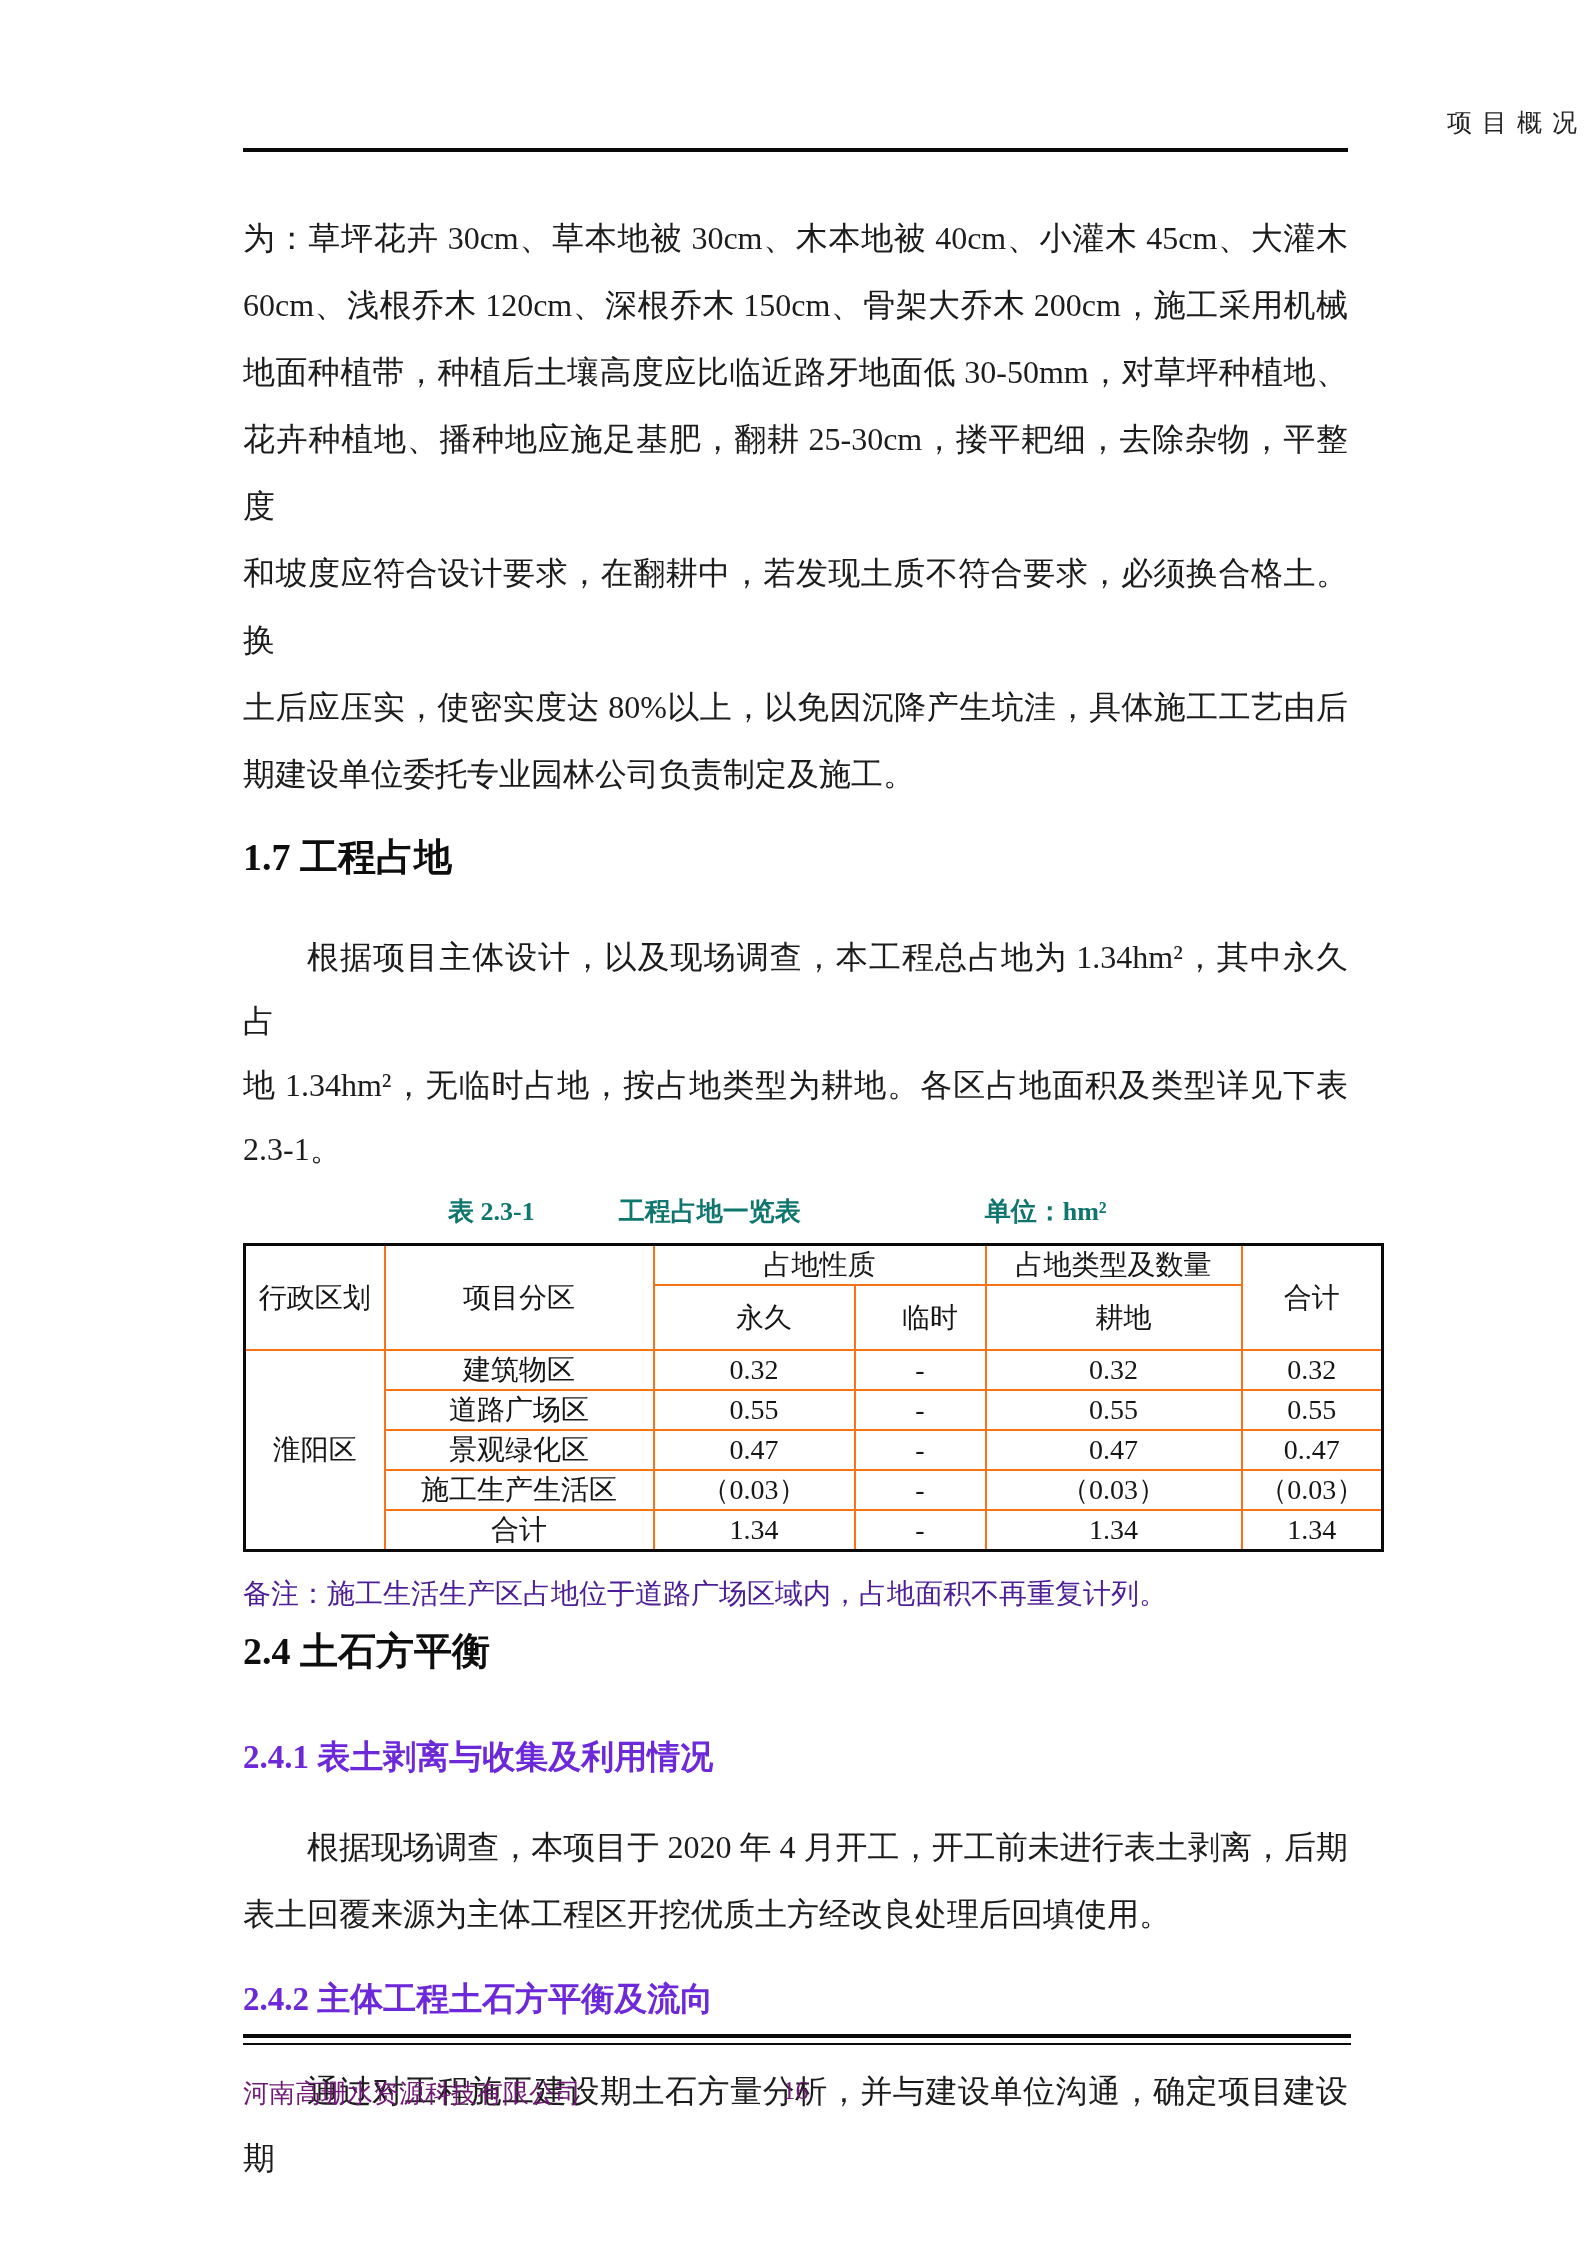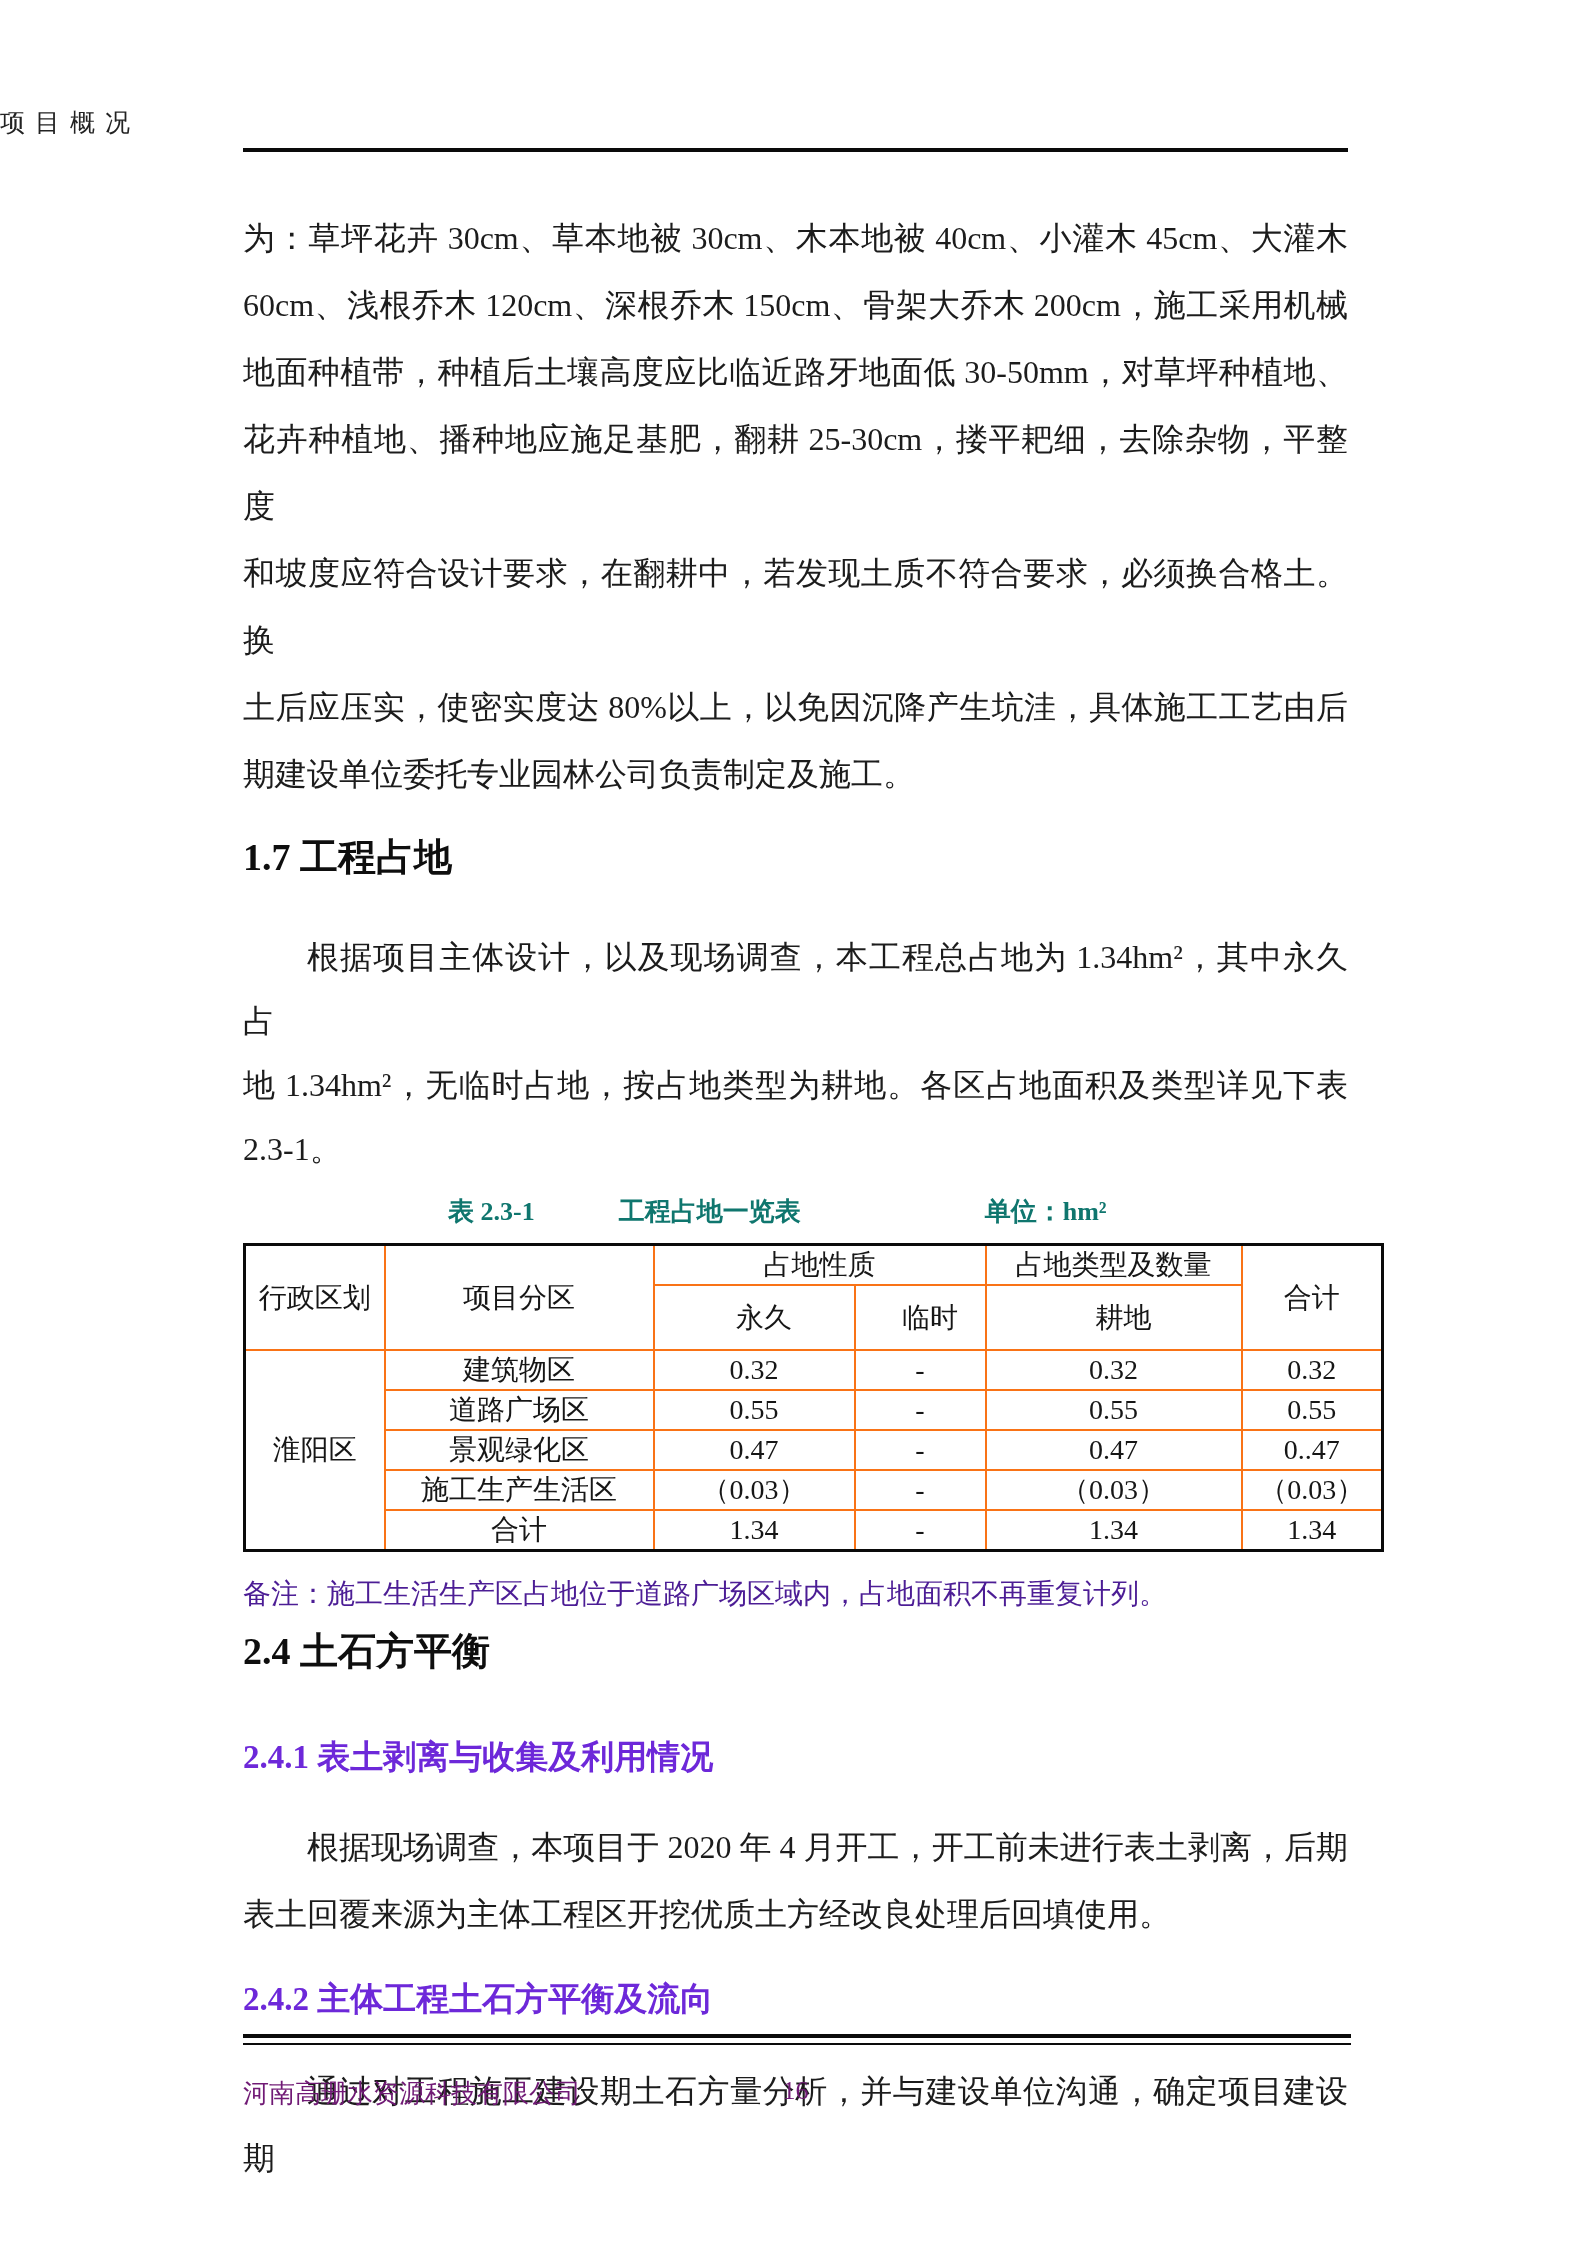--- a/index.html
+++ b/index.html
@@ -9,21 +9,21 @@
     height: 2245px;
     margin: 0 auto;
     background: #ffffff;
     color: #1c1c1c;
     font-family: "Liberation Serif", "DejaVu Serif", serif;
     overflow: hidden;
   }
   
   .header-title {
     padding-top: 106px;
-    text-align: left;
+    text-align: right;
     font-size: 25px;
     letter-spacing: 10px;
     color: #222;
   }
   .header-rule {
     margin: 9px 239px 0 243px;
     border-top: 4px solid #0a0a0a;
     height: 0;
   }
   

